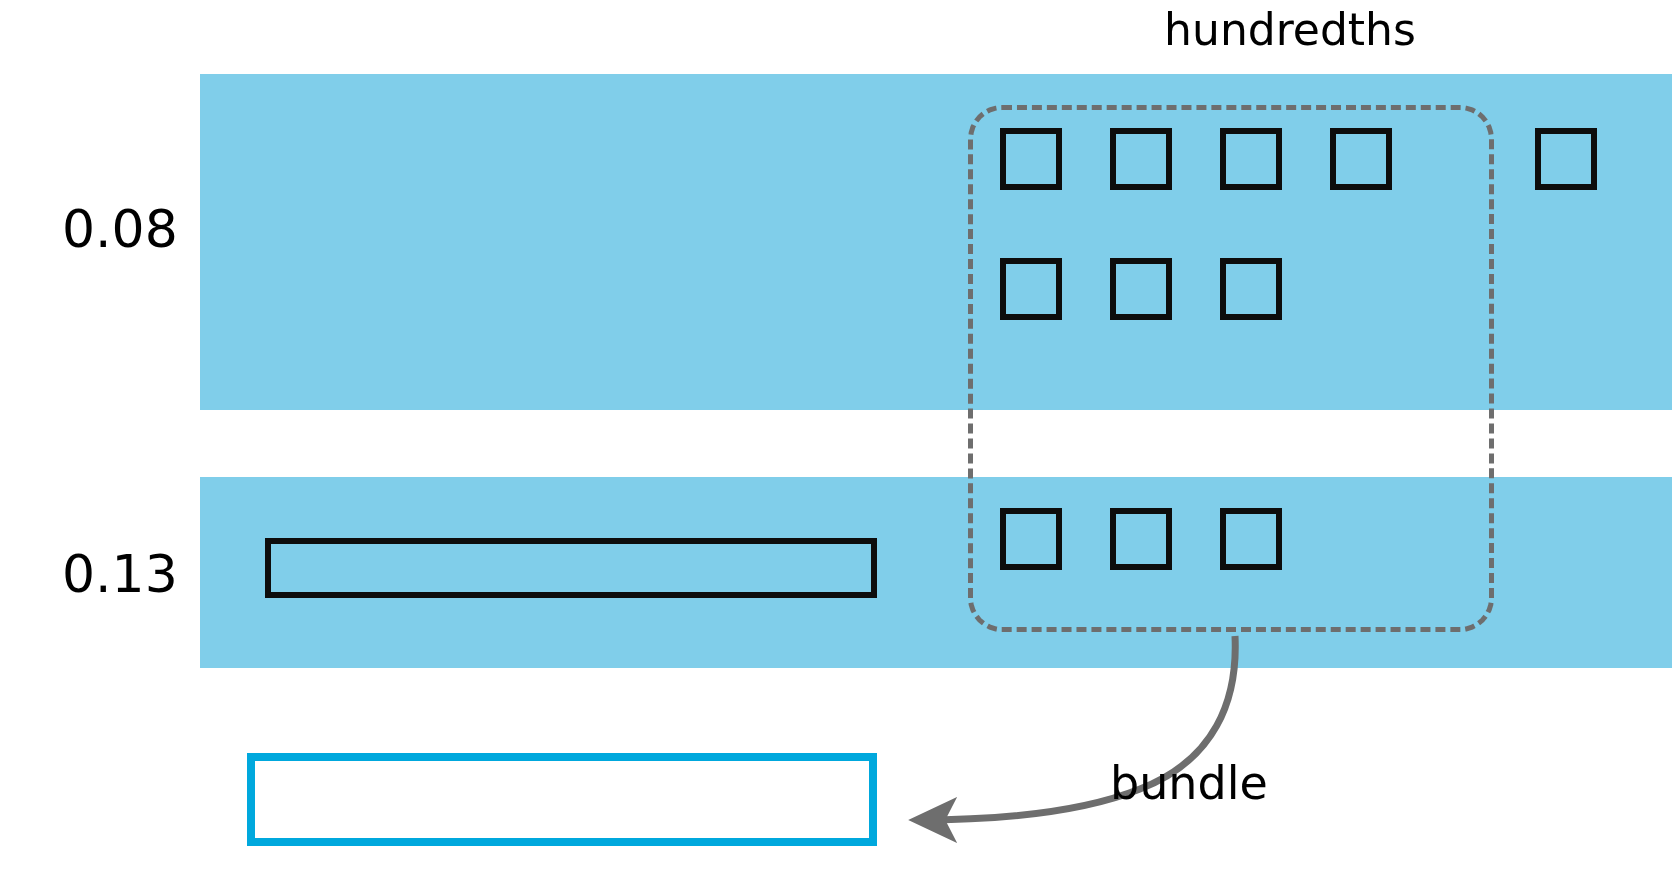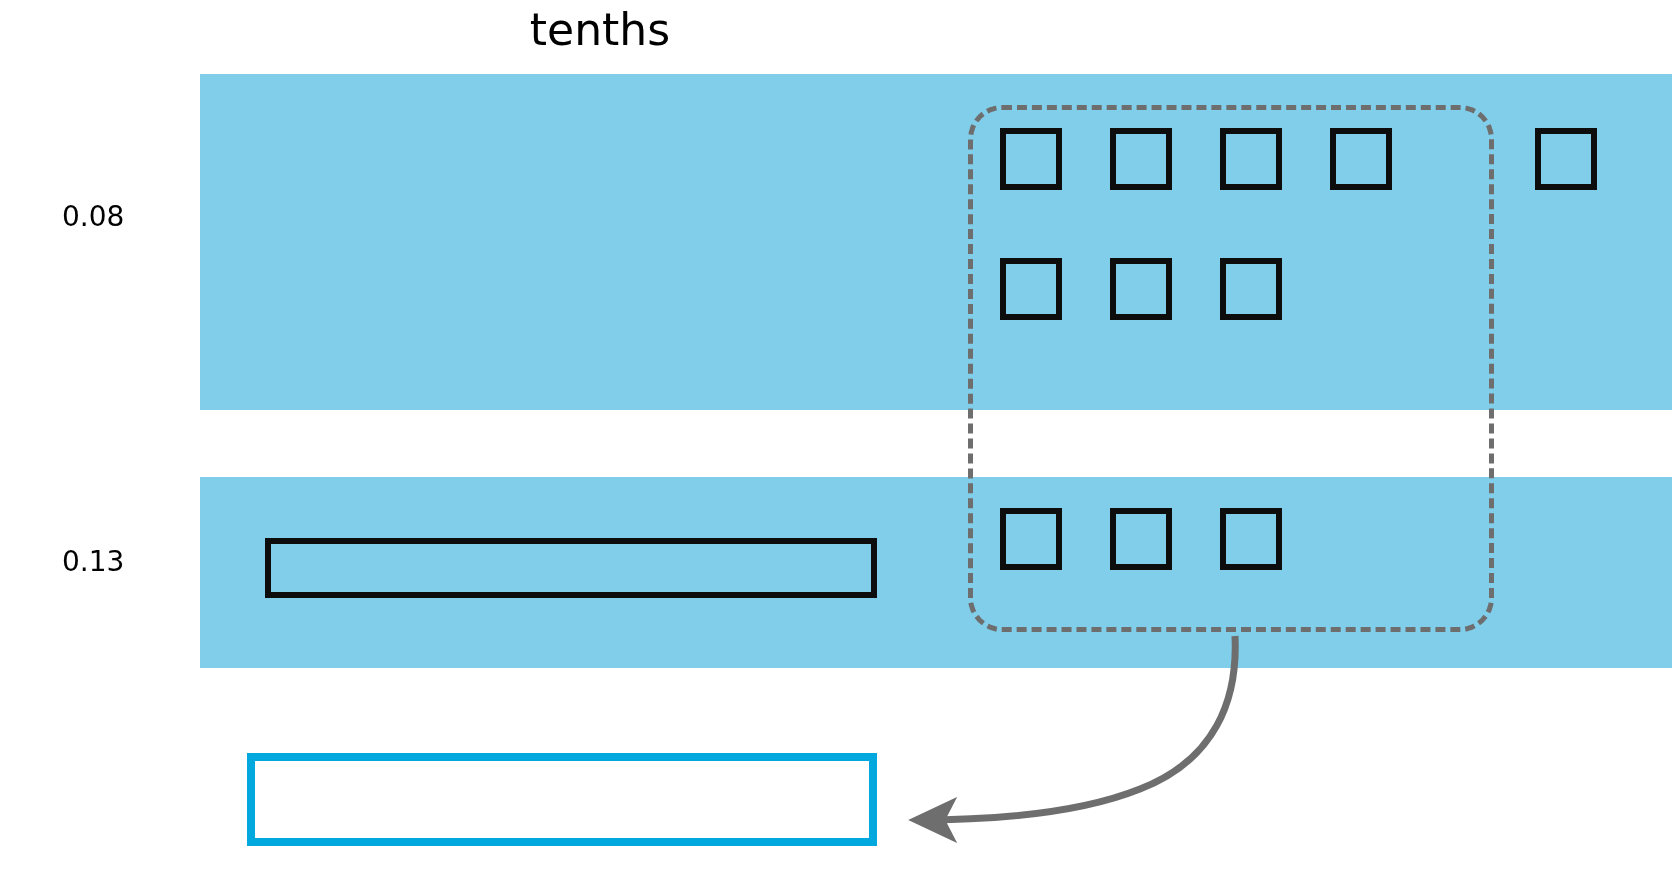--- a/index.html
+++ b/index.html
@@ -32,21 +32,21 @@
     position: absolute;
     left: 200px;
     width: 1472px;
     background: #80CEEA;
   }
   #band-row-1 { top: 74px; height: 336px; }
   #band-row-2 { top: 477px; height: 191px; }
 
   .row-value {
     position: absolute;
-    font-size: 28px;
+    font-size: 52px;
     color: #000000;
     white-space: nowrap;
     line-height: 1;
     text-align: left;
   }
   #value-008 { left: 62px; top: 203px; }
   #value-013 { left: 62px; top: 548px; }
 
   
   #bundle-outline {
@@ -112,22 +112,22 @@
     color: #000000;
     white-space: nowrap;
     line-height: 1;
   }
 </style>
 </head>
 <body>
 
 <div id="stage">
 
-  <div class="col-header" id="header-tenths">tenths</div>
 
+  <div class="col-header" id="header-hundredths">hundredths</div>
 
   <div class="band" id="band-row-1"></div>
   <div class="band" id="band-row-2"></div>
 
   <div class="row-value" id="value-008">0.08</div>
 
   <div class="row-value" id="value-013">0.13</div>
 
   <div id="tenth-bar"></div>
 
@@ -153,14 +153,15 @@
     <defs>
       <marker id="arrowhead" markerWidth="7" markerHeight="7" refX="5.6" refY="3.5" orient="auto" markerUnits="strokeWidth">
         <path d="M 7 3.5 L 0 0.2 L 1.7 3.5 L 0 6.8 Z" fill="#6E6E6E"></path>
       </marker>
     </defs>
     <path d="M 1235 636
              C 1238 700, 1215 760, 1140 789
              C 1075 815, 985 820, 918 820" fill="none" stroke="#6E6E6E" stroke-width="7" stroke-linecap="butt" marker-end="url(#arrowhead)"></path>
   </svg>
 
+  <div id="bundle-label">bundle</div>
 
 </div>
 
 </body></html>

